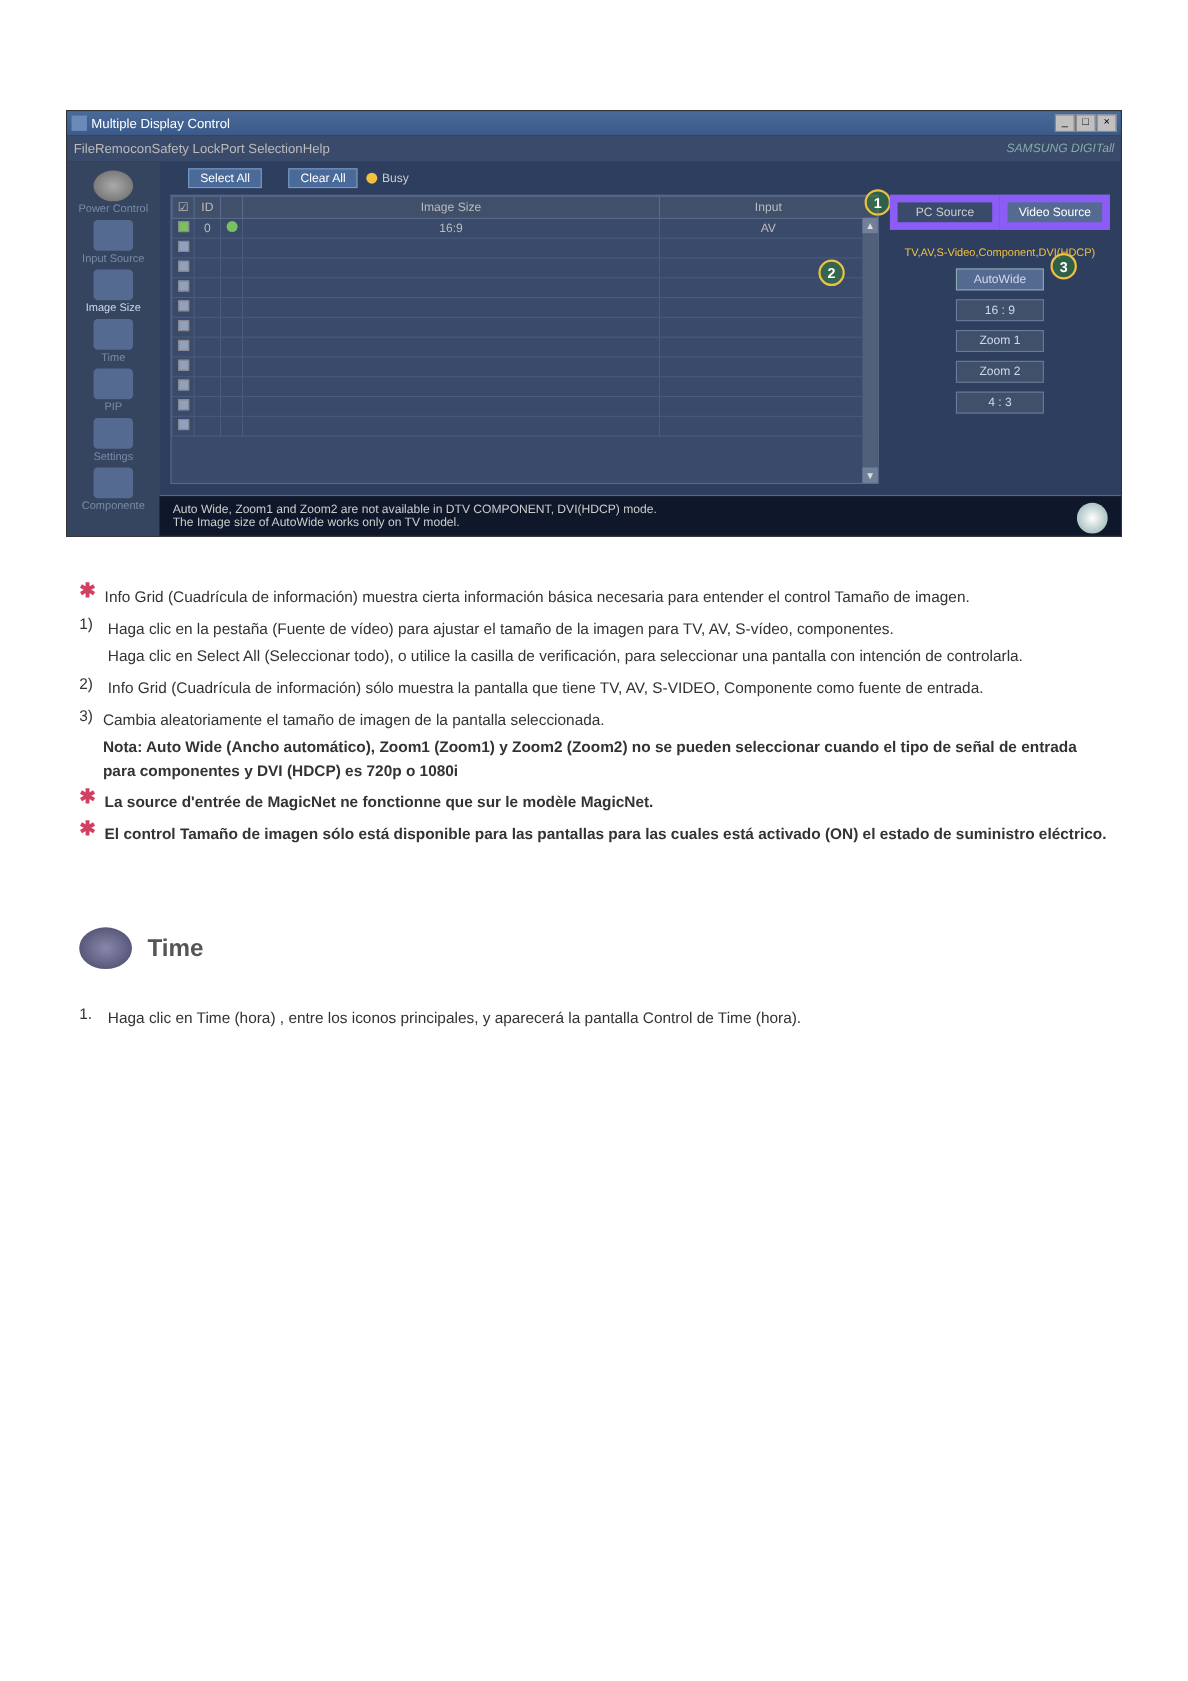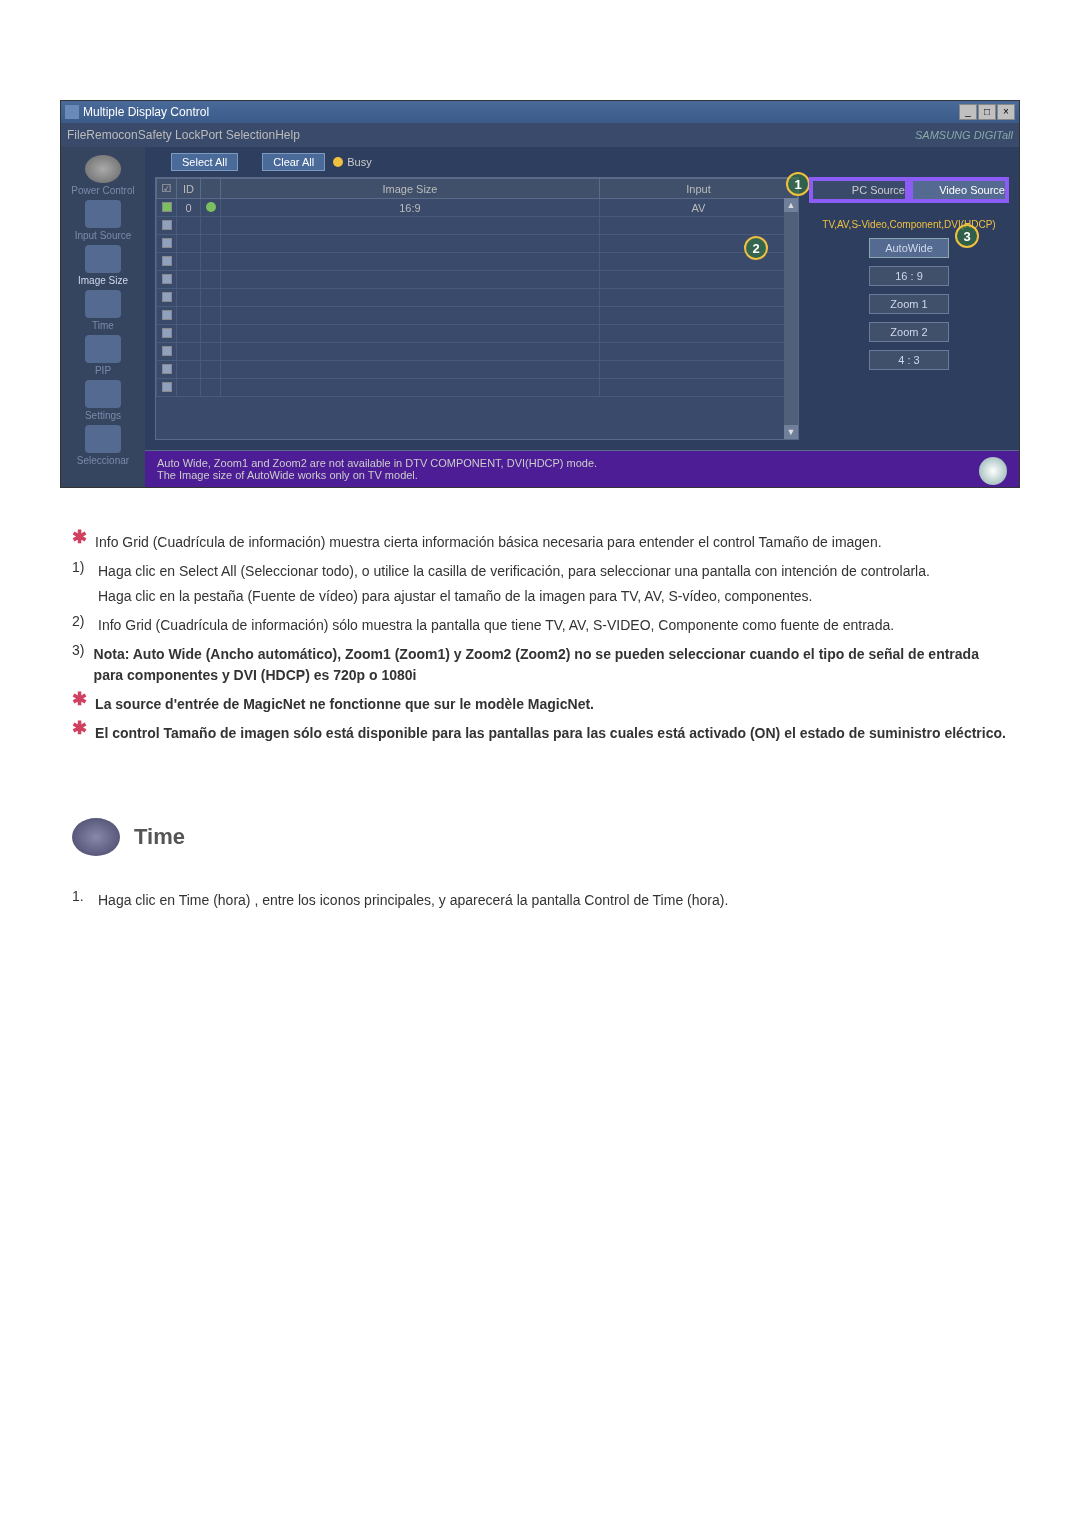--- a/index.html
+++ b/index.html
@@ -46,27 +46,27 @@
     .dot-g { width: 10px; height: 10px; background: #7ac060; border-radius: 50%; display: inline-block; }
     .scroll-v { position: absolute; right: 0; top: 20px; bottom: 0; width: 14px; background: #50607a; }
     .scroll-btn { width: 14px; height: 14px; background: #70809a; position: absolute; font-size: 9px; text-align:center; line-height:14px; color:#ddd; }
     .scroll-top { top: 0; } .scroll-bot { bottom: 0; }
 
     .callout { position: absolute; width: 24px; height: 24px; border: 2px solid #f0c040; background: rgba(50,120,60,0.6); color: #fff; border-radius: 50%; font-size: 13px; font-weight: bold; display: flex; align-items: center; justify-content: center; }
 
     
     .right { width: 200px; position: relative; }
     .tab-row { display: flex; }
-    .tab { flex: 1; font-size: 11px; color: #ccc; text-align: right; padding: 3px 0; background: #3a4a6a; border: 4px solid #8b5cf6; cursor: pointer; }
+    .tab { flex: 1; font-size: 11px; color: #ccc; text-align: center; padding: 3px 0; background: #3a4a6a; border: 7px solid #8b5cf6; cursor: pointer; }
     .tab.active { background: #556a90; color: #fff; }
     .note-line { font-size: 10px; color: #f0c040; text-align: center; margin: 16px 0 8px; }
     .mode-btn { display: block; width: 80px; margin: 8px auto; padding: 3px 0; text-align: center; font-size: 11px; color: #d0d8ec; background: #40506a; border: 1px solid #6a7a9a; cursor: pointer; }
     .mode-btn.active { background: #556a90; border-color: #8aa; }
 
-    .status { background: #4c1d95; border-top: 1px solid #5a6a8a; padding: 6px 12px; color: #ccc; font-size: 11px; display: flex; align-items: center; position: relative; }
+    .status { background: #0f172a; border-top: 1px solid #5a6a8a; padding: 6px 12px; color: #ccc; font-size: 11px; display: flex; align-items: center; position: relative; }
     .status-icon { width: 28px; height: 28px; border-radius: 50%; background: radial-gradient(#fff,#8aa); position: absolute; right: 12px; top: 6px; }
 
     
     .doc { margin: 40px 12px 0 12px; font-size: 14px; line-height: 1.5; }
     .doc p { margin: 4px 0; }
     .row-flex { display: flex; gap: 8px; align-items: flex-start; }
     .star { color: #d04060; font-weight: bold; font-size: 18px; line-height: 1; }
 
     .section-head { display: flex; align-items: center; gap: 14px; margin: 70px 0 30px 12px; }
     .section-ico { width: 48px; height: 38px; background: radial-gradient(#88a,#446); border-radius: 50%; }
@@ -118,21 +118,21 @@
         <div class="side-item">
             <div class="side-ico"></div>
             <div class="side-lbl">PIP</div>
           </div>
         <div class="side-item">
             <div class="side-ico"></div>
             <div class="side-lbl">Settings</div>
           </div>
         <div class="side-item">
             <div class="side-ico"></div>
-            <div class="side-lbl">Seleccionar</div>
+            <div class="side-lbl">Componente</div>
           </div>
       </div>
 
       <div class="main">
         <div class="toolbar">
           <span class="btn-flat">Select All</span>
           <span class="btn-flat">Clear All</span>
           <span class="busy">
               <span class="busy-dot"></span>
               <span>Busy</span>
@@ -266,31 +266,32 @@
   </div>
 
   <div class="doc">
     <div class="row-flex">
       <div class="star">✱</div>
       <p>Info Grid (Cuadrícula de información) muestra cierta información básica necesaria para entender el control Tamaño de imagen.</p>
     </div>
     <div class="row-flex">
       <div style="width:18px">1)</div>
       <div>
+        <p>Haga clic en la pestaña (Fuente de vídeo) para ajustar el tamaño de la imagen para TV, AV, S-vídeo, componentes.</p>
         <p>Haga clic en Select All (Seleccionar todo), o utilice la casilla de verificación, para seleccionar una pantalla con intención de controlarla.</p>
-        <p>Haga clic en la pestaña (Fuente de vídeo) para ajustar el tamaño de la imagen para TV, AV, S-vídeo, componentes.</p>
       </div>
     </div>
     <div class="row-flex">
       <div style="width:18px">2)</div>
       <p>Info Grid (Cuadrícula de información) sólo muestra la pantalla que tiene TV, AV, S-VIDEO, Componente como fuente de entrada.</p>
     </div>
     <div class="row-flex">
       <div style="width:18px">3)</div>
       <div>
+        <p>Cambia aleatoriamente el tamaño de imagen de la pantalla seleccionada.</p>
         <p style="font-weight:bold;">Nota: Auto Wide (Ancho automático), Zoom1 (Zoom1) y Zoom2 (Zoom2) no se pueden seleccionar cuando el tipo de señal de entrada para componentes y DVI (HDCP) es 720p o 1080i</p>
       </div>
     </div>
     <div class="row-flex">
       <div class="star">✱</div>
       <p style="font-weight:bold;">La source d'entrée de MagicNet ne fonctionne que sur le modèle MagicNet.</p>
     </div>
     <div class="row-flex">
       <div class="star">✱</div>
       <p style="font-weight:bold;">El control Tamaño de imagen sólo está disponible para las pantallas para las cuales está activado (ON) el estado de suministro eléctrico.</p>

